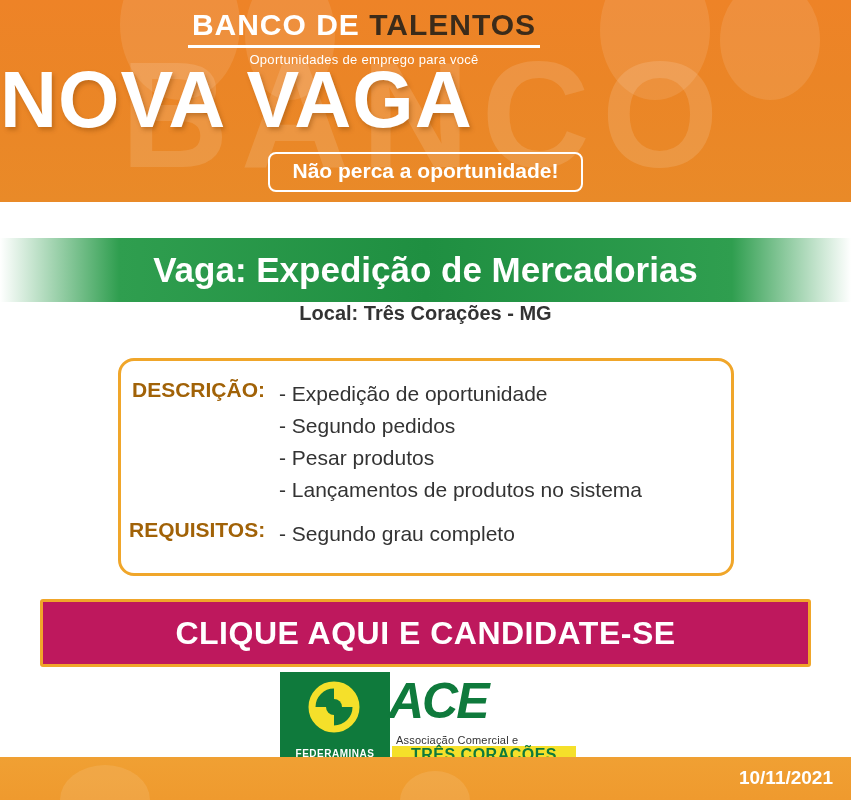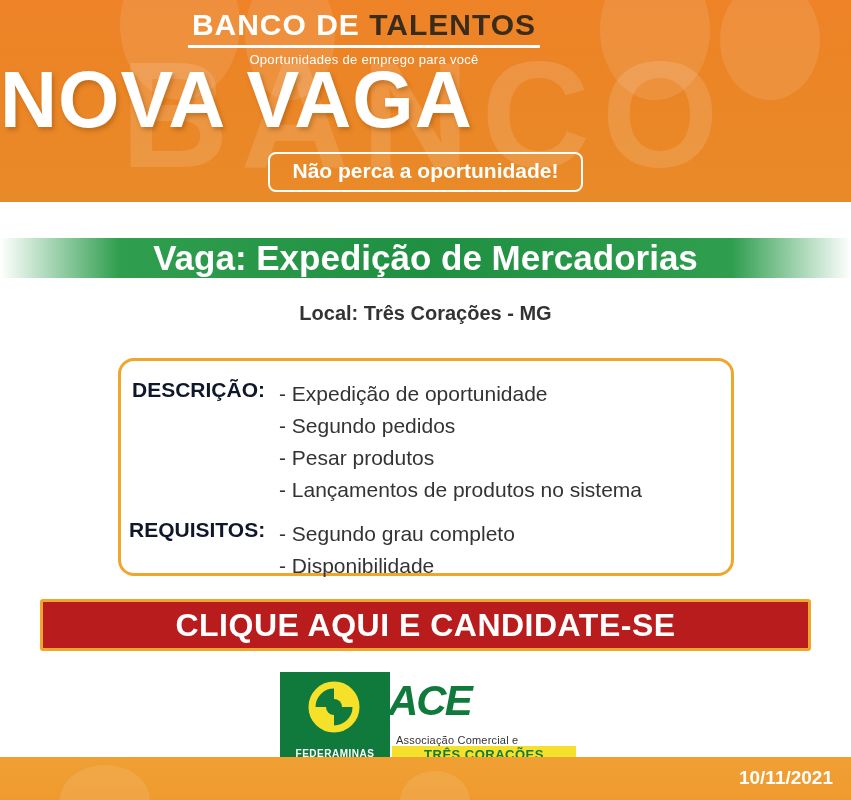--- a/index.html
+++ b/index.html
@@ -108,21 +108,21 @@
   .content {
     position: relative;
     width: 851px;
     height: 555px;
     background: #ffffff;
   }
   .vaga-bar {
     position: absolute;
     left: 0; top: 36px;
     width: 851px;
-    height: 40px;
+    height: 64px;
     background: linear-gradient(90deg, #ffffff 0%, #2f9e4f 14%, #1f8f41 50%, #2f9e4f 86%, #ffffff 100%);
     display: flex;
     align-items: center;
     justify-content: center;
   }
   .vaga-title {
     color: #ffffff;
     font-size: 35px;
     font-weight: bold;
     letter-spacing: 0px;
@@ -153,39 +153,39 @@
   }
   .row {
     position: absolute;
     display: flex;
   }
   .label {
     width: 150px;
     text-align: right;
     font-size: 21px;
     font-weight: bold;
-    color: #0f172a;
+    color: #a16207;
     padding-right: 14px;
     box-sizing: border-box;
   }
   .items {
     font-size: 21px;
     color: #333333;
     line-height: 32px;
   }
   .row-desc { left: 8px; top: 17px; }
   .row-req  { left: 8px; top: 157px; }
 
   .cta {
     position: absolute;
     left: 40px;
     top: 397px;
     width: 771px;
-    height: 52px;
-    background: #b91c1c;
+    height: 68px;
+    background: #be185d;
     border: 3px solid #f0a62a;
     box-sizing: border-box;
     border-radius: 3px;
     display: flex;
     align-items: center;
     justify-content: center;
     cursor: pointer;
   }
   .cta span {
     color: #ffffff;
@@ -224,42 +224,42 @@
     font-size: 10px;
     font-weight: bold;
     display: flex;
     align-items: center;
     justify-content: center;
     letter-spacing: 0.5px;
   }
   .logo-ace {
     position: absolute;
     left: 108px; top: -2px;
-    font-size: 42px;
+    font-size: 50px;
     line-height: 62px;
     font-weight: bold;
     font-style: italic;
     color: #0f7a3c;
     letter-spacing: -2px;
   }
   .logo-assoc {
     position: absolute;
     left: 116px; top: 62px;
     font-size: 11px;
     color: #333333;
     letter-spacing: 0.2px;
   }
   .logo-city {
     position: absolute;
     left: 112px; top: 74px;
     width: 184px;
     height: 17px;
     background: #f5e02a;
     color: #0f7a3c;
-    font-size: 13px;
+    font-size: 16px;
     font-weight: bold;
     display: flex;
     align-items: center;
     justify-content: center;
     letter-spacing: 0.5px;
   }
 
   
   .footer {
     position: relative;
@@ -326,21 +326,20 @@
             <div>- Segundo pedidos</div>
             <div>- Pesar produtos</div>
             <div>- Lançamentos de produtos no sistema</div>
           </div>
         </div>
 
         <div class="row row-req">
           <div class="label">REQUISITOS:</div>
           <div class="items">
             <div>- Segundo grau completo</div>
-            <div>- Disponibilidade</div>
           </div>
         </div>
 
       </div>
     </div>
 
     <div class="cta">
       <span>CLIQUE AQUI E CANDIDATE-SE</span>
     </div>
 

